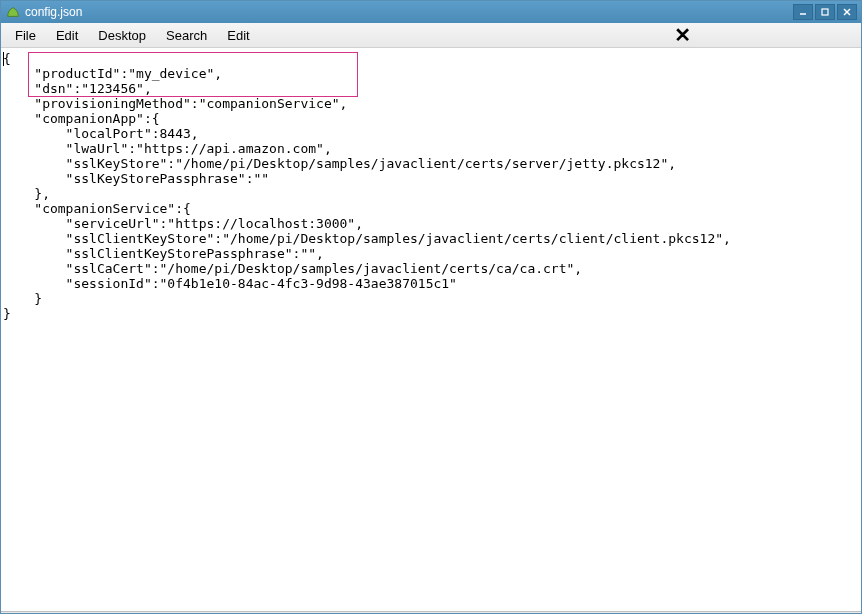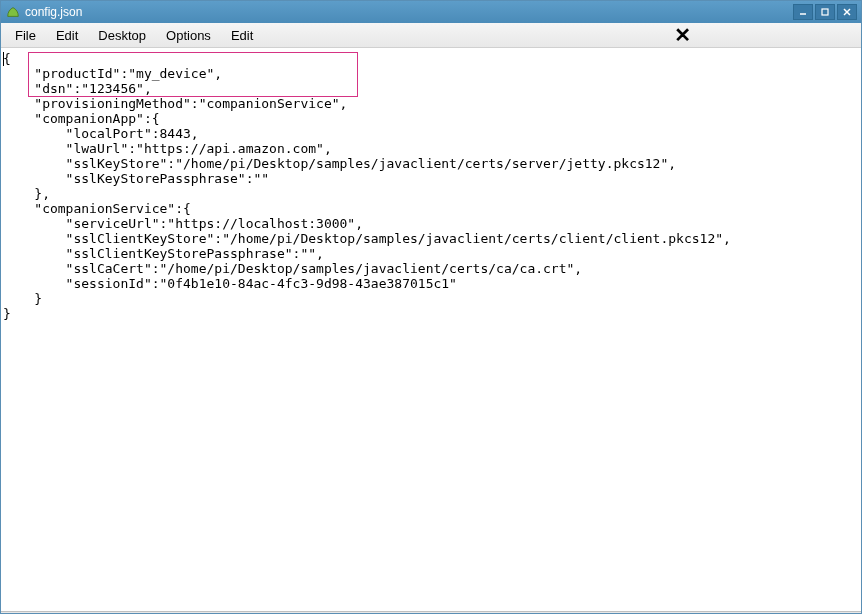--- a/index.html
+++ b/index.html
@@ -135,21 +135,21 @@
             <line x1="8" y1="2" x2="2" y2="8" stroke="#fff" stroke-width="1.5"></line>
           </svg>
         </div>
     </div>
   </div>
 
   <div class="menubar">
     <div class="menu-item">File</div>
     <div class="menu-item">Edit</div>
     <div class="menu-item">Desktop</div>
-    <div class="menu-item">Options</div>
+    <div class="menu-item">Search</div>
     <div class="menu-item">Edit</div>
     <div class="close-x">✕</div>
   </div>
 
   <div class="editor"><span class="caret"></span><span>{</span>
 <span>    "productId":"my_device",</span>
 <span>    "dsn":"123456",</span>
 <span>    "provisioningMethod":"companionService",</span>
 <span>    "companionApp":{</span>
 <span>        "localPort":8443,</span>

